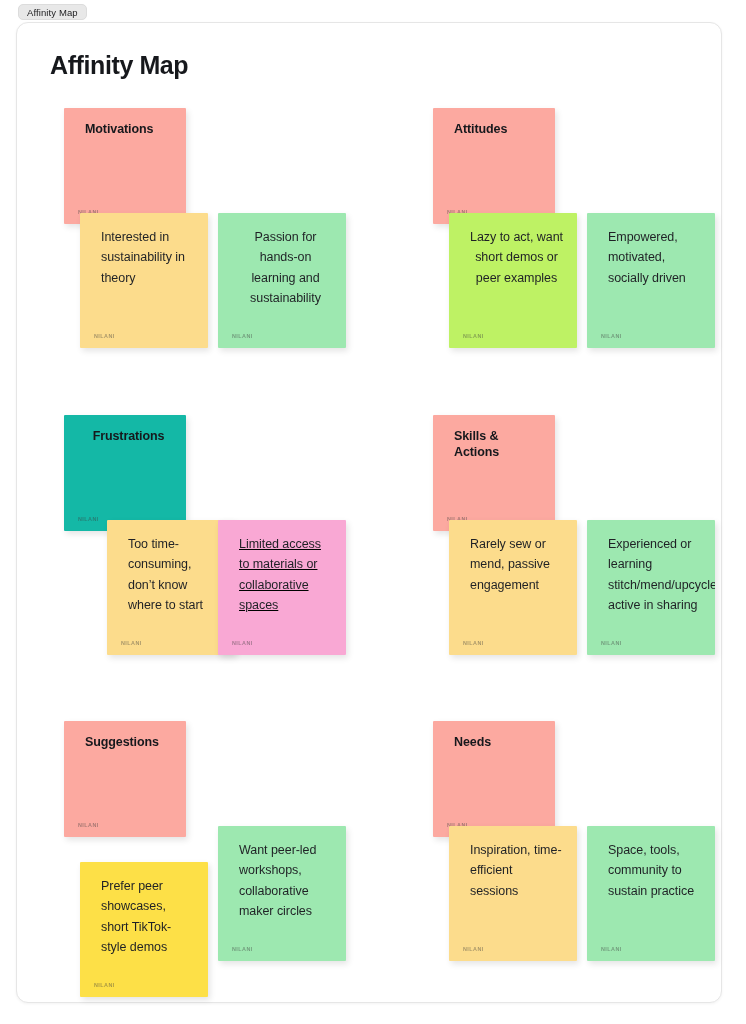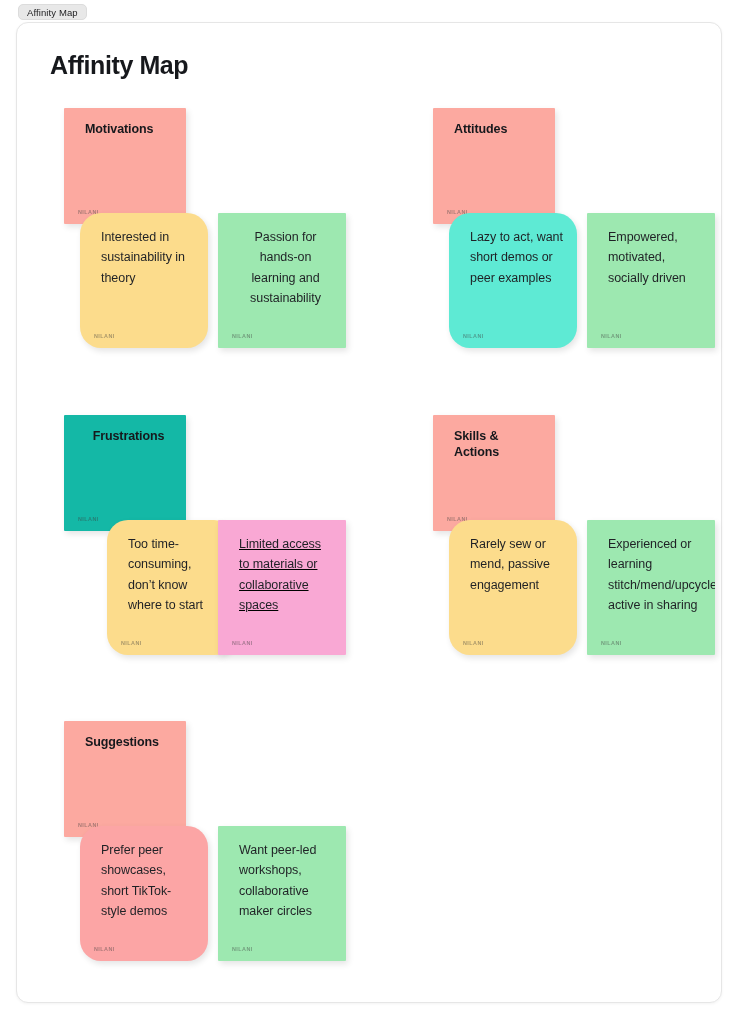--- a/index.html
+++ b/index.html
@@ -59,21 +59,20 @@
   }
   .note-category {
     left: 14px; top: 0;
     width: 122px; height: 116px;
     z-index: 1;
   }
   .note-sub-a {
     left: 30px; top: 105px;
     width: 128px; height: 135px;
     z-index: 2;
-    border-radius: 21px;
   }
   .note-sub-b {
     left: 168px; top: 105px;
     width: 128px; height: 135px;
     z-index: 2;
   }
 
   .note-title {
     font-size: 12.5px; font-weight: 700; color: #16181c;
     letter-spacing: -0.1px; line-height: 1.25;
@@ -113,21 +112,21 @@
           <div class="note note-sub-b" style="background: rgb(157, 232, 176); text-align: center;">
             <div class="note-text">Passion for hands-on learning and sustainability</div>
             <div class="note-author">NILANI</div>
           </div>
         </div>
         <div class="group col1 row0">
           <div class="note note-category" style="background: rgb(252, 169, 160);">
             <div class="note-title">Attitudes</div>
             <div class="note-author">NILANI</div>
           </div>
-          <div class="note note-sub-a" style="background: #5eead4;">
+          <div class="note note-sub-a" style="background: #bef264; text-align: center;">
             <div class="note-text">Lazy to act, want short demos or peer examples</div>
             <div class="note-author">NILANI</div>
           </div>
           <div class="note note-sub-b" style="background: rgb(157, 232, 176);">
             <div class="note-text">Empowered, motivated, socially driven</div>
             <div class="note-author">NILANI</div>
           </div>
         </div>
         <div class="group col0 row1">
           <div class="note note-category" style="background: #14b8a6; text-align: center;">
@@ -155,25 +154,39 @@
           <div class="note note-sub-b" style="background: rgb(157, 232, 176);">
             <div class="note-text">Experienced or learning stitch/mend/upcycle, active in sharing</div>
             <div class="note-author">NILANI</div>
           </div>
         </div>
         <div class="group col0 row2">
           <div class="note note-category" style="background: rgb(252, 169, 160);">
             <div class="note-title">Suggestions</div>
             <div class="note-author">NILANI</div>
           </div>
-          <div class="note note-sub-a" style="background: #fca5a5;">
+          <div class="note note-sub-a" style="background: #fde047; margin-top: 36px;">
             <div class="note-text">Prefer peer showcases, short TikTok-style demos</div>
             <div class="note-author">NILANI</div>
           </div>
           <div class="note note-sub-b" style="background: rgb(157, 232, 176);">
             <div class="note-text">Want peer-led workshops, collaborative maker circles</div>
+            <div class="note-author">NILANI</div>
+          </div>
+        </div>
+        <div class="group col1 row2">
+          <div class="note note-category" style="background: rgb(252, 169, 160);">
+            <div class="note-title">Needs</div>
+            <div class="note-author">NILANI</div>
+          </div>
+          <div class="note note-sub-a" style="background: rgb(252, 220, 140);">
+            <div class="note-text">Inspiration, time-efficient sessions</div>
+            <div class="note-author">NILANI</div>
+          </div>
+          <div class="note note-sub-b" style="background: rgb(157, 232, 176);">
+            <div class="note-text">Space, tools, community to sustain practice</div>
             <div class="note-author">NILANI</div>
           </div>
         </div>
       </div>
   </div>
 
 </div>
 
 </body></html>

